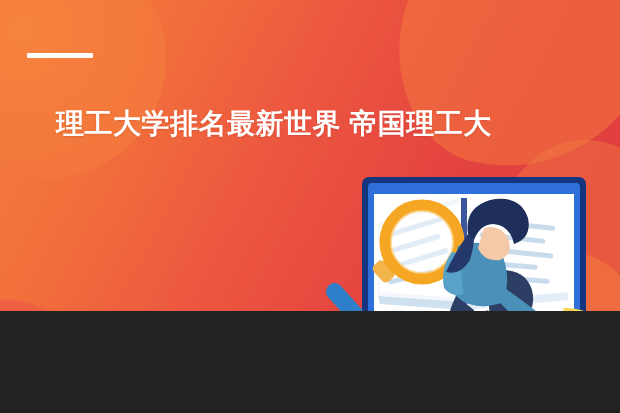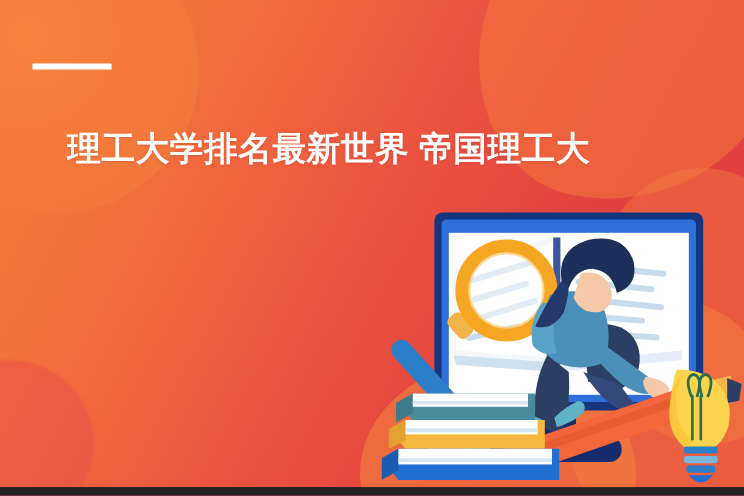--- a/index.html
+++ b/index.html
@@ -3,21 +3,21 @@
 <meta charset="utf-8">
 <style>
   * { margin:0; padding:0; box-sizing:border-box; }
   html,body { background:#222; }
   body {
     font-family:"Liberation Sans","DejaVu Sans",sans-serif;
   }
   #banner {
     position:relative;
     width:620px;
-    height:406px;
+    height:311px;
     overflow:hidden;
     background:#ec4899;
   }
   
   .bg-base {
     position:absolute; inset:0;
     background:linear-gradient(118deg,#F4803F 0%,#F2703B 22%,#EC5640 46%,#E3433F 70%,#E03C3E 100%);
   }
   .bg-blob {
     position:absolute;

